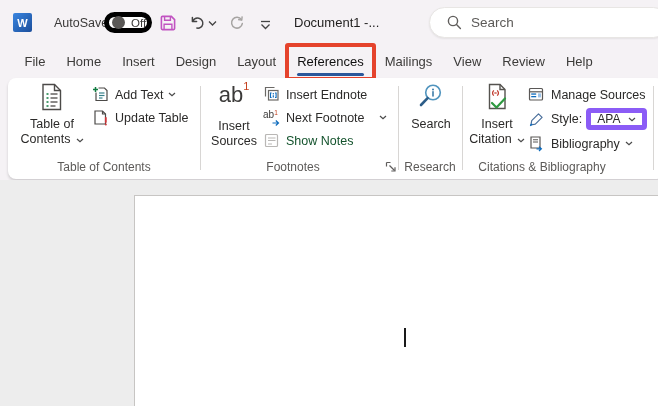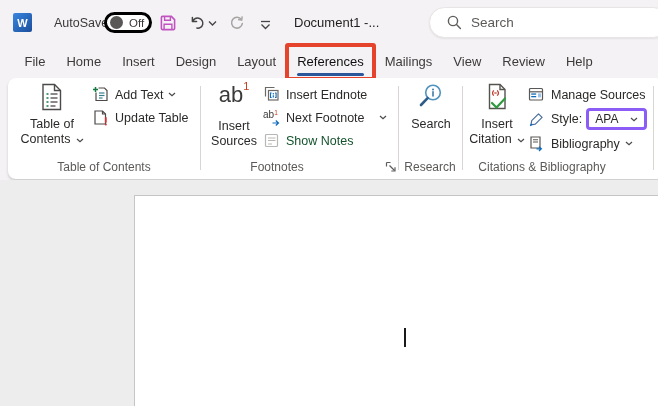--- a/index.html
+++ b/index.html
@@ -8,21 +8,21 @@
            background:#f5f2f5; font-family:"Liberation Sans", sans-serif; }
 
   
   .titlebar { position:absolute; left:0; top:0; width:658px; height:45px; }
   .wlogo { position:absolute; left:13px; top:13px; width:19px; height:19px;
            background:linear-gradient(135deg,#3a86e0 0%,#1b4e9b 100%);
            border-radius:2px; color:#fff; font-size:11px; font-weight:bold;
            display:flex; align-items:center; justify-content:center; }
   .autosave-label { position:absolute; left:54px; top:16px; font-size:12.5px; color:#3a3938; }
   .toggle { position:absolute; left:104px; top:12px; width:48px; height:21px;
-            background:#fff; border:3px solid #000000; border-radius:11px;
+            background:#fff; border:5px solid #000000; border-radius:11px;
             display:flex; align-items:center; cursor:pointer; }
   .toggle .knob { width:13px; height:13px; border-radius:50%; background:#5a5856; margin-left:3px; }
   .toggle .state { font-size:11.5px; color:#3b3a39; margin-left:6px; }
   .tbtn { position:absolute; top:13px; width:20px; height:20px; display:flex;
           align-items:center; justify-content:center; cursor:pointer; }
   .doc-title { position:absolute; left:294px; top:15px; font-size:13px; color:#201f1e; }
   .searchbox { position:absolute; left:429px; top:7px; width:240px; height:31px;
                background:#fff; border:1px solid #e8e6e4; border-radius:16px;
                box-shadow:0 1px 2px rgba(0,0,0,.07); display:flex; align-items:center;
                padding-left:17px; cursor:text; }
@@ -56,21 +56,21 @@
   .srow .lbl { margin-left:6px; }
   .srow.disabled { color:#14532d; cursor:default; }
   .chev { margin-left:5px; flex:none; }
   .ab-big { height:30px; display:flex; align-items:flex-start; margin-top:2px;
             font-size:22px; color:#3b3a39; line-height:1; }
   .ab-big sup { font-size:11px; color:#c43e1c; margin-top:-3px; }
   .ab-mini { display:flex; align-items:flex-start; font-size:10px; color:#3b3a39;
              line-height:1; position:relative; width:17px; height:15px; }
   .ab-mini sup { font-size:6.5px; color:#c43e1c; }
   .ab-mini svg { position:absolute; right:-1px; bottom:-2px; }
-  .combo { margin-left:4px; width:61px; height:22px; border:3px solid #8b5cf6;
+  .combo { margin-left:4px; width:61px; height:22px; border:5px solid #8b5cf6;
            border-radius:4px; background:#fff; display:flex; align-items:center;
            padding:0 6px; cursor:pointer; }
   .combo .val { font-size:12px; color:#2b2a29; flex:1; }
 
   
   .docarea { position:absolute; left:0; top:180px; width:658px; height:226px; background:#ededed; }
   .page { position:absolute; left:134px; top:15px; width:540px; height:230px;
           background:#fff; border:1px solid #c7c5c3; cursor:text; }
   .caret { position:absolute; left:269px; top:132px; width:1.5px; height:19px; background:#1a1a1a; }
 </style>
@@ -231,21 +231,21 @@
           </svg>
       </div>
       <div class="srow disabled">
         <svg width="17" height="17" viewBox="0 0 17 17">
           <rect x="2.5" y="2.5" width="12" height="12" rx="1" fill="#fff" stroke="#b9b7b5" stroke-width="1.2"></rect>
           <path d="M5 6 h7.5 M5 8.5 h7.5 M5 12 h4" stroke="#b9b7b5" stroke-width="1.2"></path>
         </svg>
         <span class="lbl">Show Notes</span>
       </div>
     </div>
-    <div class="group-label" style="left:176px; width:186px;">Footnotes</div>
+    <div class="group-label" style="left:192px; width:186px;">Footnotes</div>
     <div class="launcher">
       <svg width="12" height="12" viewBox="0 0 12 12">
         <path d="M1.5 1.5 h4 M1.5 1.5 v4" fill="none" stroke="#5f5d5c" stroke-width="1.2"></path>
         <path d="M4.5 4.5 L9.5 9.5" stroke="#5f5d5c" stroke-width="1.2"></path>
         <path d="M10 6.3 v3.7 h-3.7" fill="none" stroke="#5f5d5c" stroke-width="1.2"></path>
       </svg>
     </div>
     <div class="divider" style="left:390px;"></div>
 
     <div class="gbig" style="left:394px; width:58px;">

